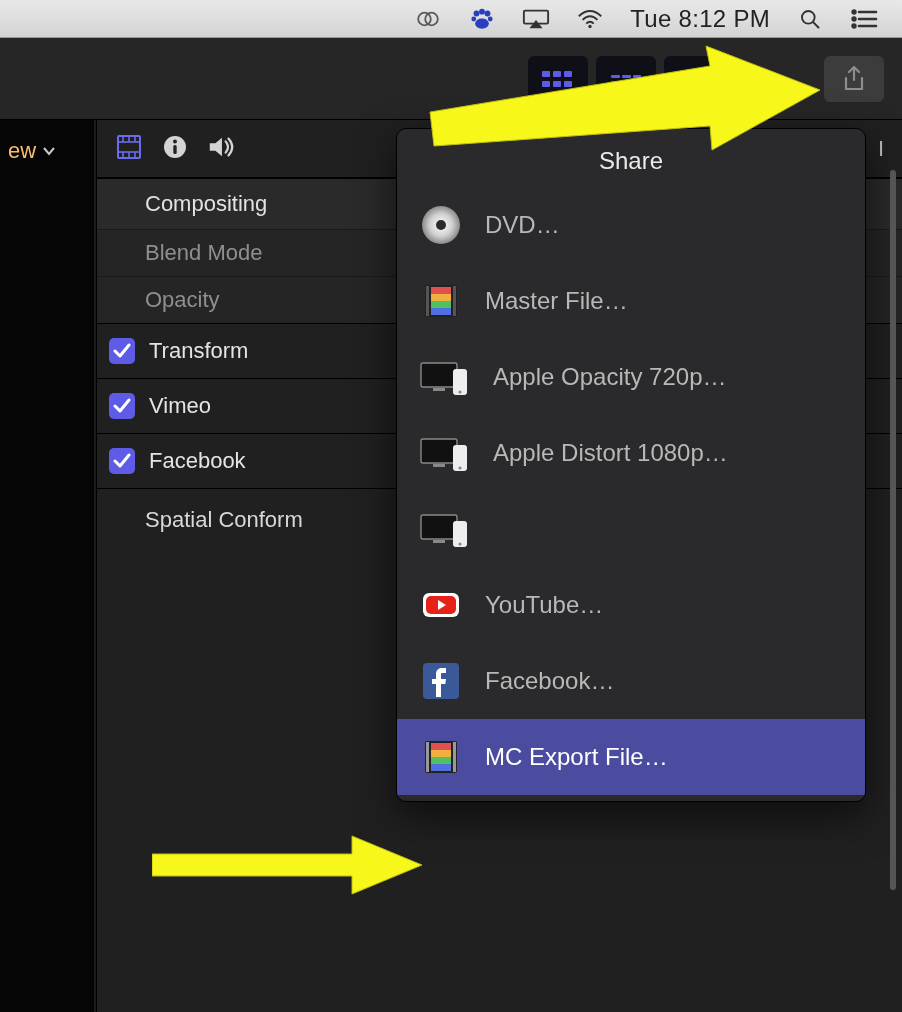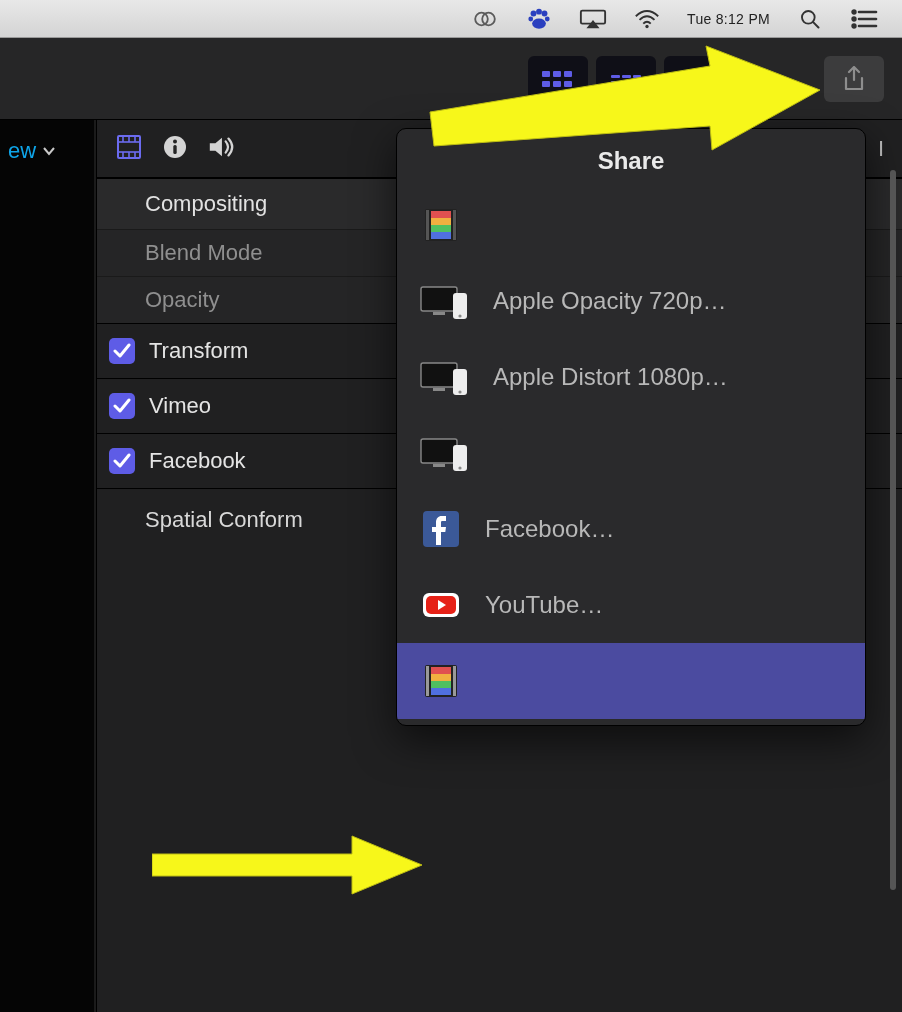--- a/index.html
+++ b/index.html
@@ -4,21 +4,21 @@
 <style>
   * { box-sizing: border-box; margin: 0; padding: 0; }
   html, body { width: 902px; height: 1012px; overflow: hidden; font-family: -apple-system, "Helvetica Neue", Arial, sans-serif; background:#000; }
   
   .menubar {
     width: 100%; height: 38px;
     background: linear-gradient(#e8e8e8,#d4d4d4);
     border-bottom: 1px solid #9a9a9a;
     display: flex; align-items: center; justify-content: flex-end;
     gap: 26px; padding: 0 24px;
-    color: #222; font-size: 14px;
+    color: #222; font-size: 24px;
   }
   .menubar .status-time { font-weight:400; letter-spacing:0.3px; }
   .menubar svg, .menubar .mb-icon { width:28px; height:22px; display:block; }
   
   .toolbar {
     width:100%; height:82px; background:#262627;
     border-bottom:1px solid #000;
     display:flex; align-items:center; justify-content:flex-end;
     padding:0 18px; gap:10px;
   }
@@ -35,21 +35,21 @@
     display:flex; align-items:center; justify-content:center; margin-left:90px;
   }
   .share-btn svg { width:28px; height:26px; }
   
   .main {
     position:relative; width:100%; height:calc(1012px - 38px - 82px);
     background:#0d0d0d; display:flex;
   }
   .left-col { width:96px; height:100%; background:#050505; border-right:2px solid #1b1b1b; }
   .left-col .ew {
-    color:#0ea5e9; font-size:22px; padding:18px 8px 0 8px; display:flex; align-items:center; gap:6px;
+    color:#fdba74; font-size:22px; padding:18px 8px 0 8px; display:flex; align-items:center; gap:6px;
   }
   .inspector {
     flex:1; background:#202021; height:100%; position:relative; border-left:1px solid #000;
     padding-top:0;
   }
   .insp-head {
     height:58px; display:flex; align-items:center; gap:18px; padding:0 18px;
     color:#d8d8d8; border-bottom:1px solid #000;
   }
   .insp-head svg { width:28px; height:28px; }
@@ -78,21 +78,21 @@
   }
   
   .popover {
     position:absolute; left:396px; top:128px;
     width:470px; background:#2a2a2c;
     border:1px solid #000; border-radius:10px;
     box-shadow:0 14px 40px rgba(0,0,0,0.6);
     overflow:hidden;
   }
   .popover .pop-title {
-    text-align:center; color:#eaeaea; font-size:24px; font-weight:700;
+    text-align:center; color:#eaeaea; font-size:24px; font-weight:400;
     padding:18px 0 12px 0;
   }
   .pop-list { position:relative; padding-bottom:6px; }
   .pop-item {
     display:flex; align-items:center; gap:22px;
     padding:16px 22px;
     color:#b8b8b8; font-size:24px;
   }
   .pop-item .pi-icon { width:44px; height:44px; display:flex; align-items:center; justify-content:center; }
   .pop-item .pi-icon.wide { width:52px; }
@@ -286,35 +286,52 @@
       <span>Facebook</span>
     </div>
     <div class="plain-row">Spatial Conform</div>
   </div>
 </div>
 
 <div class="popover">
   <div class="pop-title">Share</div>
   <div class="pop-list">
 
+    <div class="pop-item">
+      <span class="pi-icon">
+        <svg viewBox="0 0 44 44">
+            <defs>
+              <radialGradient id="gDisc" cx="50%" cy="50%" r="50%">
+                <stop offset="0%" stop-color="#fff"></stop>
+                <stop offset="60%" stop-color="#cfcfcf"></stop>
+                <stop offset="100%" stop-color="#8a8a8a"></stop>
+              </radialGradient>
+            </defs>
+            <circle cx="22" cy="22" r="19" fill="url(#gDisc)"></circle>
+            <circle cx="22" cy="22" r="5" fill="#2a2a2c"></circle>
+          </svg>
+      </span>
+      <span>DVD…</span>
+    </div>
 
     <div class="pop-item">
       <span class="pi-icon">
         <svg viewBox="0 0 44 44">
             <rect x="6" y="6" width="32" height="32" fill="#222" rx="2"></rect>
             <g>
               <rect x="7" y="7" width="3" height="30" fill="#555"></rect>
               <rect x="34" y="7" width="3" height="30" fill="#555"></rect>
             </g>
             <rect x="12" y="8" width="20" height="7" fill="#e05050"></rect>
             <rect x="12" y="15" width="20" height="7" fill="#f0b040"></rect>
             <rect x="12" y="22" width="20" height="7" fill="#50c060"></rect>
             <rect x="12" y="29" width="20" height="7" fill="#5070e0"></rect>
           </svg>
       </span>
+      <span>Master File…</span>
     </div>
 
     <div class="pop-item">
       <span class="pi-icon wide">
         <svg viewBox="0 0 52 44">
             <rect x="2" y="8" width="36" height="24" rx="2" fill="#111" stroke="#888" stroke-width="1.4"></rect>
             <rect x="14" y="33" width="12" height="3" fill="#888"></rect>
             <rect x="34" y="14" width="14" height="26" rx="3" fill="#eee"></rect>
             <circle cx="41" cy="37" r="1.6" fill="#888"></circle>
           </svg>
@@ -341,53 +358,54 @@
             <rect x="14" y="33" width="12" height="3" fill="#888"></rect>
             <rect x="34" y="14" width="14" height="26" rx="3" fill="#eee"></rect>
             <circle cx="41" cy="37" r="1.6" fill="#888"></circle>
           </svg>
       </span>
     </div>
 
     <div class="pop-item">
       <span class="pi-icon">
         <svg viewBox="0 0 44 44">
-            <rect x="4" y="4" width="36" height="36" rx="4" fill="#3b5998"></rect>
-            <path d="M27 14h-4c-0.6 0-1 0.7-1 1.6V20h5l-0.7 5H22v13h-5V25h-4v-5h4v-5c0-3.4 2.4-6 5.5-6H27V14z" fill="#fff"></path>
-          </svg>
-      </span>
-      <span>Facebook…</span>
-    </div>
-
-    <div class="pop-item">
-      <span class="pi-icon">
-        <svg viewBox="0 0 44 44">
             <rect x="4" y="10" width="36" height="24" rx="6" fill="#fff"></rect>
             <rect x="7" y="13" width="30" height="18" rx="5" fill="#e62117"></rect>
             <polygon points="19,17 19,27 27,22" fill="#fff"></polygon>
           </svg>
       </span>
       <span>YouTube…</span>
+    </div>
+
+    <div class="pop-item">
+      <span class="pi-icon">
+        <svg viewBox="0 0 44 44">
+            <rect x="4" y="4" width="36" height="36" rx="4" fill="#3b5998"></rect>
+            <path d="M27 14h-4c-0.6 0-1 0.7-1 1.6V20h5l-0.7 5H22v13h-5V25h-4v-5h4v-5c0-3.4 2.4-6 5.5-6H27V14z" fill="#fff"></path>
+          </svg>
+      </span>
+      <span>Facebook…</span>
     </div>
 
 
     <div class="pop-item selected">
       <span class="pi-icon">
         <svg viewBox="0 0 44 44">
             <rect x="6" y="6" width="32" height="32" fill="#222" rx="2"></rect>
             <g>
               <rect x="7" y="7" width="3" height="30" fill="#999"></rect>
               <rect x="34" y="7" width="3" height="30" fill="#999"></rect>
             </g>
             <rect x="12" y="8" width="20" height="7" fill="#e05050"></rect>
             <rect x="12" y="15" width="20" height="7" fill="#f0b040"></rect>
             <rect x="12" y="22" width="20" height="7" fill="#50c060"></rect>
             <rect x="12" y="29" width="20" height="7" fill="#5070e0"></rect>
           </svg>
       </span>
+      <span>MC Export File…</span>
     </div>
 
   </div>
 </div>
 
 <div class="pop-scroll"></div>
 
 <svg class="anno" style="left:410px; top:40px;" width="420" height="130" viewBox="0 0 420 130">
   <g fill="#f7f71a" stroke="#bdbd14" stroke-width="1">
     <polygon points="20,72 300,26 296,6 410,50 302,110 300,86 24,106"></polygon>

